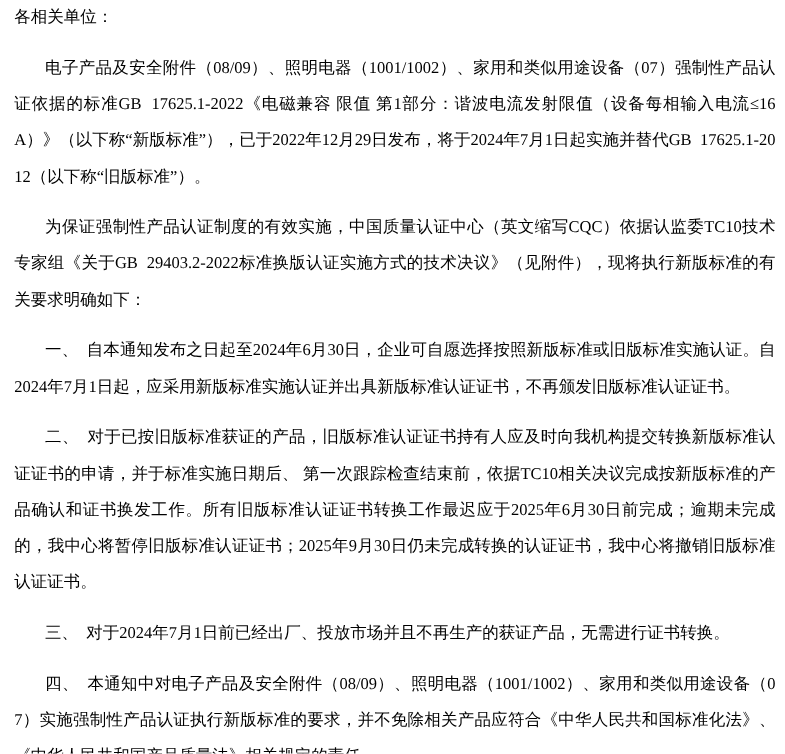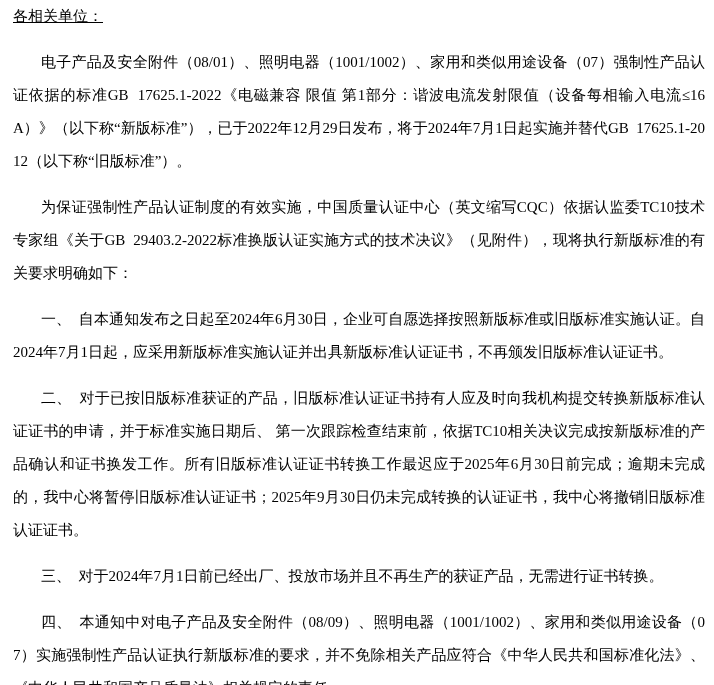--- a/index.html
+++ b/index.html
@@ -24,30 +24,29 @@
     text-justify: inter-ideograph;
   }
   .doc p {
     margin: 0 0 13px 0;
     text-indent: 28px;
     white-space: pre-wrap;
     word-break: break-all;
   }
   .doc p.salutation {
     text-indent: 0;
-    text-decoration: underline;
   }
 </style>
 </head>
 <body>
 
 <div class="doc">
   <p class="salutation">各相关单位：</p>
 
-  <p>电子产品及安全附件（08/01）、照明电器（1001/1002）、家用和类似用途设备（07）强制性产品认证依据的标准GB  17625.1-2022《电磁兼容 限值 第1部分：谐波电流发射限值（设备每相输入电流≤16A）》（以下称“新版标准”），已于2022年12月29日发布，将于2024年7月1日起实施并替代GB  17625.1-2012（以下称“旧版标准”）。</p>
+  <p>电子产品及安全附件（08/09）、照明电器（1001/1002）、家用和类似用途设备（07）强制性产品认证依据的标准GB  17625.1-2022《电磁兼容 限值 第1部分：谐波电流发射限值（设备每相输入电流≤16A）》（以下称“新版标准”），已于2022年12月29日发布，将于2024年7月1日起实施并替代GB  17625.1-2012（以下称“旧版标准”）。</p>
 
   <p>为保证强制性产品认证制度的有效实施，中国质量认证中心（英文缩写CQC）依据认监委TC10技术专家组《关于GB  29403.2-2022标准换版认证实施方式的技术决议》（见附件），现将执行新版标准的有关要求明确如下：</p>
 
   <p>一、  自本通知发布之日起至2024年6月30日，企业可自愿选择按照新版标准或旧版标准实施认证。自2024年7月1日起，应采用新版标准实施认证并出具新版标准认证证书，不再颁发旧版标准认证证书。</p>
 
   <p>二、  对于已按旧版标准获证的产品，旧版标准认证证书持有人应及时向我机构提交转换新版标准认证证书的申请，并于标准实施日期后、 第一次跟踪检查结束前，依据TC10相关决议完成按新版标准的产品确认和证书换发工作。所有旧版标准认证证书转换工作最迟应于2025年6月30日前完成；逾期未完成的，我中心将暂停旧版标准认证证书；2025年9月30日仍未完成转换的认证证书，我中心将撤销旧版标准认证证书。</p>
 
   <p>三、  对于2024年7月1日前已经出厂、投放市场并且不再生产的获证产品，无需进行证书转换。</p>
 
   <p>四、  本通知中对电子产品及安全附件（08/09）、照明电器（1001/1002）、家用和类似用途设备（07）实施强制性产品认证执行新版标准的要求，并不免除相关产品应符合《中华人民共和国标准化法》、《中华人民共和国产品质量法》相关规定的责任。</p>

